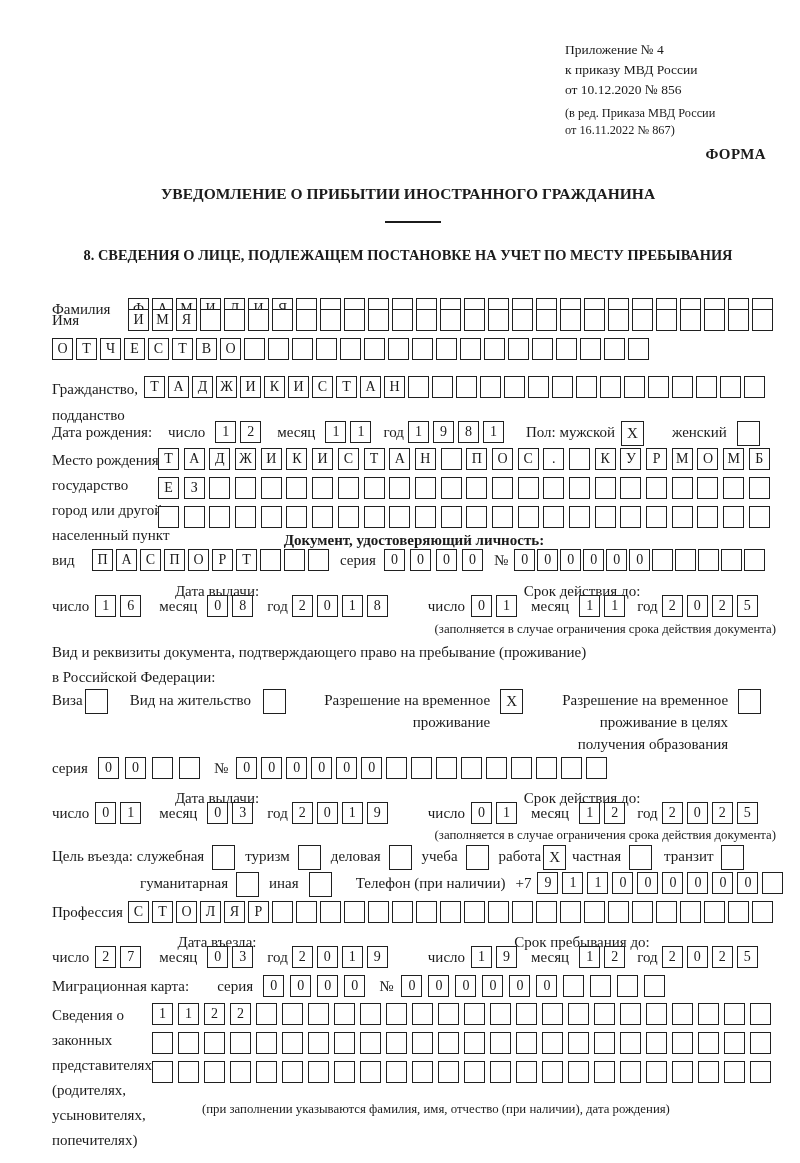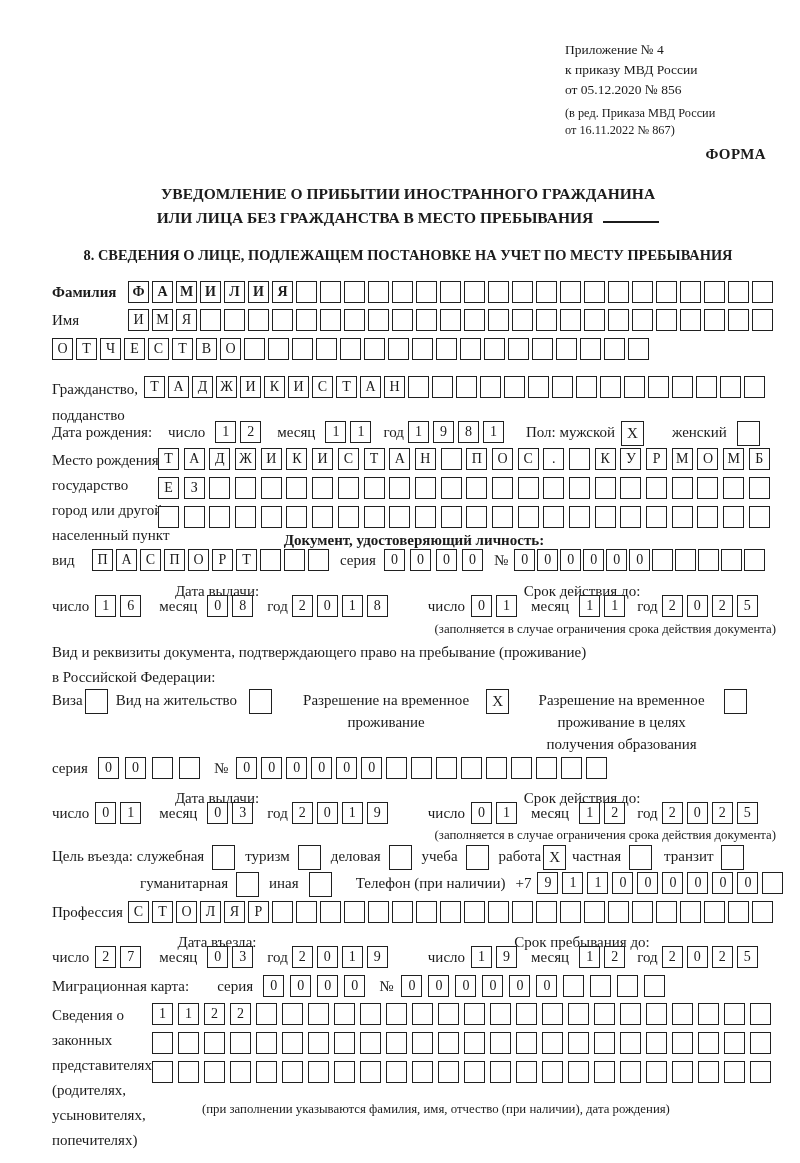--- a/index.html
+++ b/index.html
@@ -10,21 +10,21 @@
   .forma{position:absolute;top:146px;right:34px;font-weight:bold;font-size:15px;letter-spacing:.4px;}
   .title{position:absolute;top:182px;left:40px;width:736px;text-align:center;font-weight:bold;
          font-size:15.5px;line-height:24px;}
   .title .u{display:inline-block;width:56px;border-bottom:2px solid #1b1b1b;margin-left:10px;}
   .sect{position:absolute;top:247px;left:30px;width:756px;text-align:center;font-weight:bold;font-size:14.4px;}
   #form-body{position:absolute;left:52px;top:0;width:724px;}
   .frow{position:absolute;left:0;width:724px;display:flex;align-items:flex-start;}
   .lbl{flex:0 0 auto;white-space:nowrap;line-height:22px;}
   .mlbl{flex:0 0 auto;}
   .mlbl div{line-height:24px;white-space:nowrap;}
-  .mlbl.center div{text-align:center;white-space:normal;}
+  .mlbl.center div{text-align:right;white-space:normal;}
   .boxes{display:flex;flex:0 0 auto;}
   .cb{flex:0 0 auto;box-sizing:border-box;width:21px;height:22px;border:1.5px solid #202020;
       display:inline-flex;align-items:center;justify-content:center;font-size:14px;background:#fff;}
   .chk{flex:0 0 auto;box-sizing:border-box;width:23px;height:25px;border:1.5px solid #202020;
        display:inline-flex;align-items:center;justify-content:center;font-size:15px;background:#fff;}
   .gap{flex:0 0 auto;}
   .stack{display:flex;flex-direction:column;flex:0 0 auto;}
   .stackrow{margin-bottom:7px;}
   .cap{margin-top:11px;}
   .small{font-size:12.8px;line-height:16px;}
@@ -34,40 +34,40 @@
   .bold{font-weight:bold;}
 </style>
 </head>
 <body>
 
 <div class="page">
 
   <div class="hdr">
     <div>Приложение № 4</div>
     <div>к приказу МВД России</div>
-    <div>от 05.12.2020 № 856</div>
+    <div>от 10.12.2020 № 856</div>
     <div class="rev">
       <div>(в ред. Приказа МВД России</div>
       <div>от 16.11.2022 № 867)</div>
     </div>
   </div>
 
   <div class="forma">ФОРМА</div>
 
   <div class="title">
     <div>УВЕДОМЛЕНИЕ О ПРИБЫТИИ ИНОСТРАННОГО ГРАЖДАНИНА</div>
     <div>
-      <span>ИЛИ ЛИЦА БЕЗ ГРАЖДАНСТВА В МЕСТО ПРЕБЫВАНИЯ</span><span class="u"></span>
+      <span class="u"></span>
     </div>
   </div>
 
   <div class="sect">8. СВЕДЕНИЯ О ЛИЦЕ, ПОДЛЕЖАЩЕМ ПОСТАНОВКЕ НА УЧЕТ ПО МЕСТУ ПРЕБЫВАНИЯ</div>
 
   <div id="form-body">
-      <div class="frow" style="top: 281px; font-weight: bold;">
+      <div class="frow" style="top: 298px;">
         <span class="lbl" style="width: 76px;">Фамилия</span>
         <span class="boxes">
           <span class="cb" style="margin-right: 3px;">Ф</span>
           <span class="cb" style="margin-right: 3px;">А</span>
           <span class="cb" style="margin-right: 3px;">М</span>
           <span class="cb" style="margin-right: 3px;">И</span>
           <span class="cb" style="margin-right: 3px;">Л</span>
           <span class="cb" style="margin-right: 3px;">И</span>
           <span class="cb" style="margin-right: 3px;">Я</span>
           <span class="cb" style="margin-right: 3px;"></span>
@@ -383,21 +383,21 @@
       </div>
       <div class="frow" style="top: 641px;">
         <span class="lbl">Вид и реквизиты документа, подтверждающего право на пребывание (проживание)</span>
       </div>
       <div class="frow" style="top: 666px;">
         <span class="lbl">в Российской Федерации:</span>
       </div>
       <div class="frow" style="top: 689px;">
         <span class="lbl" style="margin-right: 2px;">Виза</span>
         <span class="chk"></span>
-        <span class="lbl" style="margin-left: 8px; margin-right: 12px;">Вид на жительство</span>
+        <span class="lbl" style="margin-left: 22px; margin-right: 12px;">Вид на жительство</span>
         <span class="chk"></span>
         <span class="mlbl center" style="width: 180px; margin-left: 24px; margin-right: 10px;">
           <div style="line-height: 22px;">Разрешение на временное</div>
           <div style="line-height: 22px;">проживание</div>
         </span>
         <span class="chk">X</span>
         <span class="mlbl center" style="width: 185px; margin-left: 20px; margin-right: 10px;">
           <div style="line-height: 22px;">Разрешение на временное</div>
           <div style="line-height: 22px;">проживание в целях</div>
           <div style="line-height: 22px;">получения образования</div>

